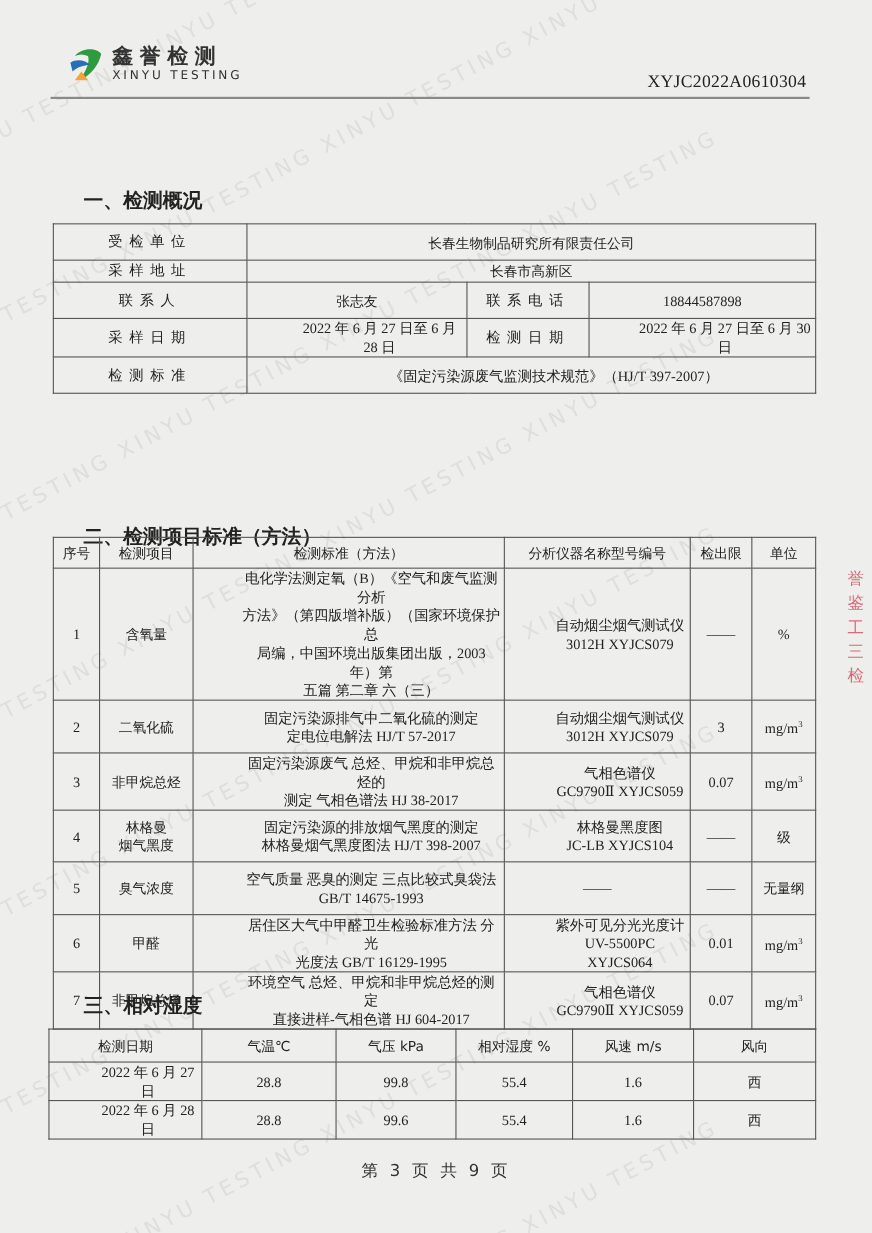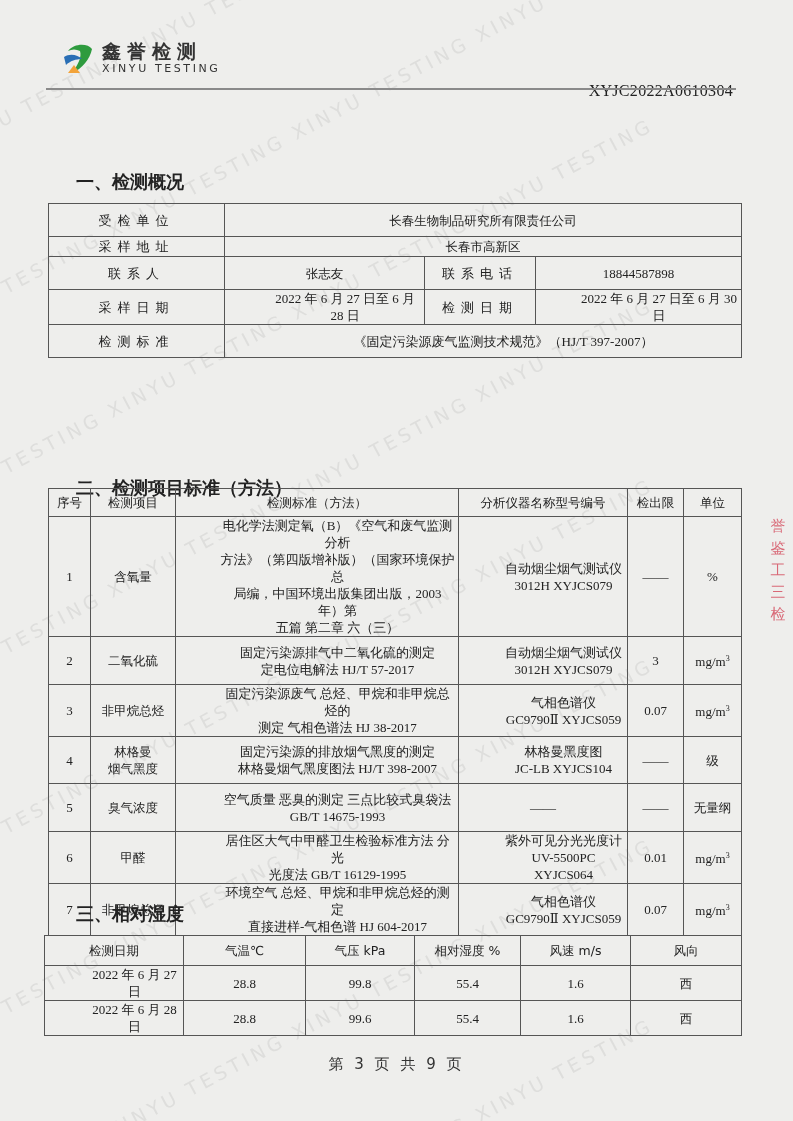--- a/index.html
+++ b/index.html
@@ -15,21 +15,21 @@
   .watermark .wm-line {
     position: absolute; white-space: nowrap;
     font-family: "DejaVu Sans", sans-serif; font-size: 19px; letter-spacing: 4px;
     color: rgba(150,150,150,0.18); transform: rotate(-28deg); transform-origin: left top;
   }
   .header-logo { position: absolute; left: 62px; top: 40px; display: flex; align-items: center; }
   .logo-mark { width: 32px; height: 34px; position: relative; }
   .logo-text { margin-left: 8px; }
   .logo-cn { font-family: "DejaVu Sans", sans-serif; font-weight: bold; font-size: 19px; letter-spacing: 6px; color: #333; line-height: 22px; }
   .logo-en { font-family: "DejaVu Sans", sans-serif; font-size: 11px; letter-spacing: 2.6px; color: #333; line-height: 14px; }
-  .report-no { position: absolute; right: 60px; top: 66px; font-size: 16px; letter-spacing: 0.3px; margin-top: 16px; }
+  .report-no { position: absolute; right: 60px; top: 66px; font-size: 16px; letter-spacing: 0.3px; }
   .header-rule { position: absolute; left: 46px; top: 88px; width: 690px; height: 2px; background: #8a8a8a; }
   .section-title {
     position: absolute; left: 76px; font-family: Liberation Sans, sans-serif; font-weight: bold; font-size: 18px; color: #222;
   }
   table { border-collapse: collapse; position: absolute; table-layout: fixed; }
   td, th {
     border: 1px solid #555; text-align: center; vertical-align: middle;
     font-size: 13px; font-weight: normal; line-height: 17px; padding: 0 3px;
     font-family: "Liberation Serif", "DejaVu Serif", serif;
   }

